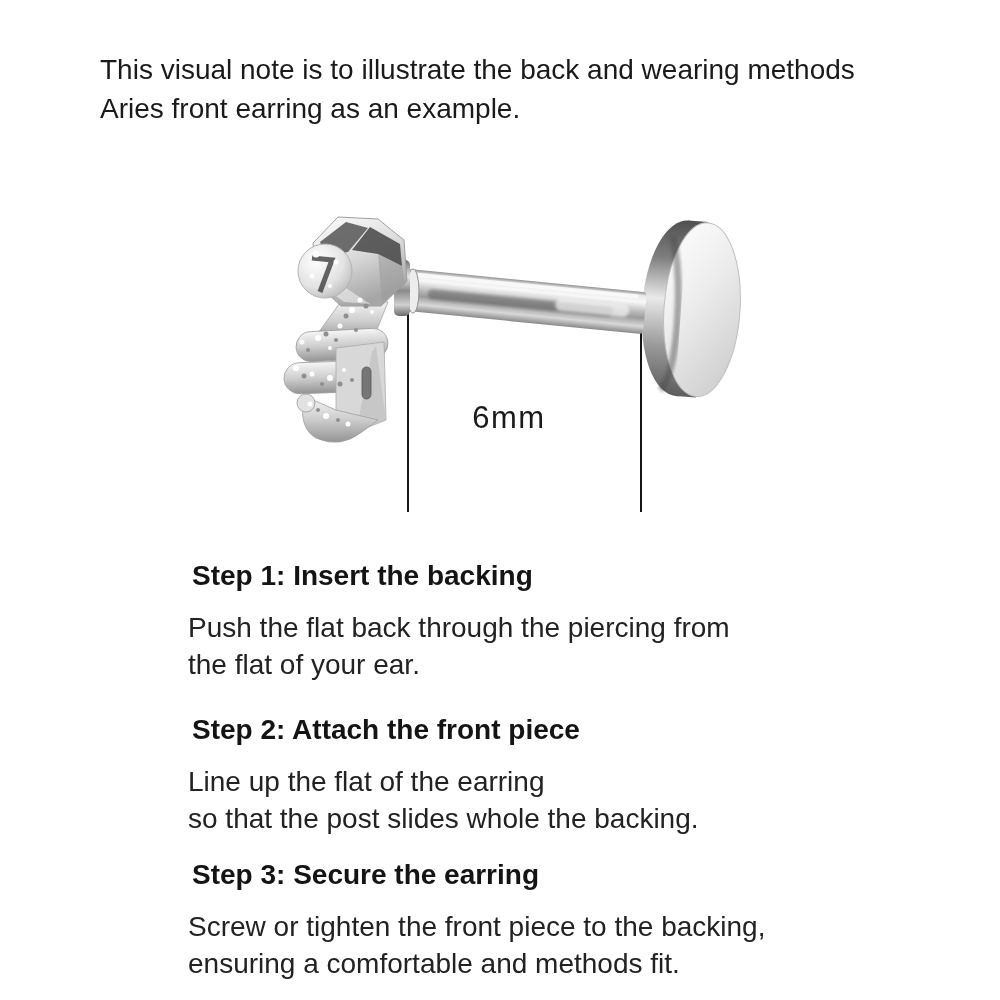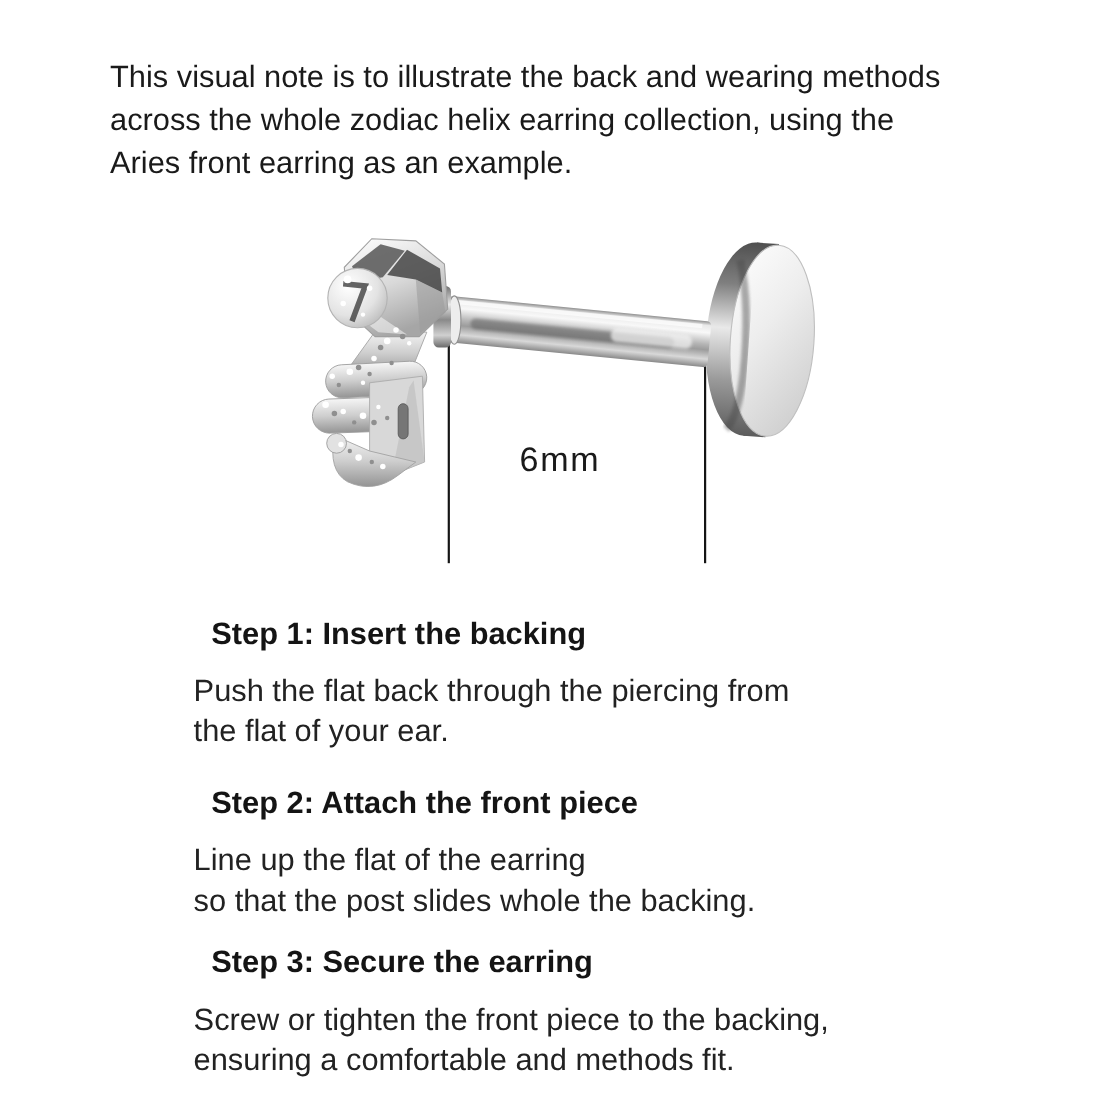--- a/index.html
+++ b/index.html
@@ -21,34 +21,33 @@
   .diagram svg{display:block;width:470px;height:310px;}
   .measure-label{
     font-family:"Liberation Sans", sans-serif;
     font-size:31px;letter-spacing:1.5px;fill:#1a1a1a;
   }
   .step{position:absolute;left:176px;width:760px;}
   .step h2{
     margin:16px;font-size:28px;line-height:37px;font-weight:700;color:#141414;
   }
   .step p{
-    margin:0;font-size:28px;line-height:36.5px;font-weight:400;color:#222222;
+    margin:12px;font-size:28px;line-height:36.5px;font-weight:400;color:#222222;
   }
   .step-1{top:541px;}
   .step-2{top:695px;}
   .step-3{top:840px;}
 </style>
 </head>
 <body>
 
 <main class="page">
 
   <header class="intro">
     <div>This visual note is to illustrate the back and wearing methods</div>
-    <div>across the whole zodiac helix earring collection, using the</div>
     <div>Aries front earring as an example.</div>
   </header>
 
   <figure class="diagram">
     <svg viewBox="280 210 470 310" xmlns="http://www.w3.org/2000/svg">
       <defs>
         <linearGradient id="gShaft" x1="0" y1="0" x2="0" y2="1">
           <stop offset="0" stop-color="#8f8f8f"></stop>
           <stop offset="0.09" stop-color="#e9e9e9"></stop>
           <stop offset="0.25" stop-color="#f8f8f8"></stop>

